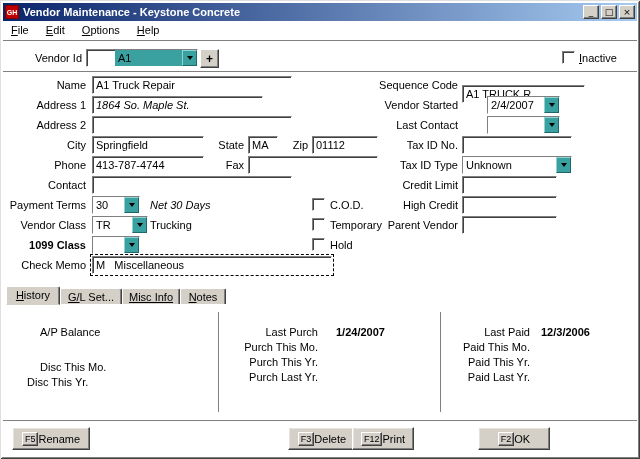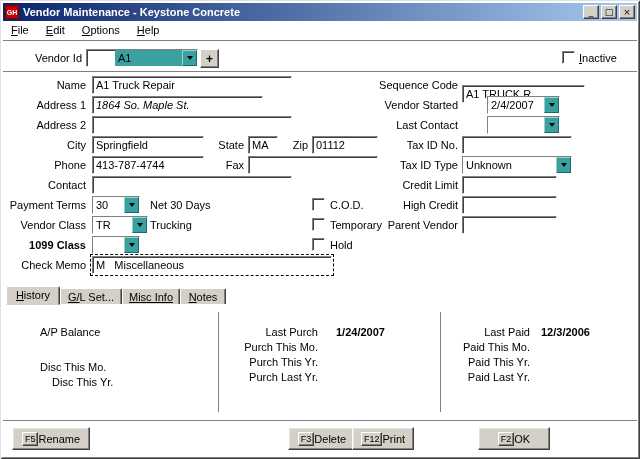--- a/index.html
+++ b/index.html
@@ -185,21 +185,21 @@
   <span class="lbl" style="left:2px; top:179px; width:84px;">Contact</span>
   <input class="fld" style="left: 92px; top: 176px; width: 200px;" value="">
 
   <span class="lbl" style="left:2px; top:199px; width:84px;">Payment Terms</span>
   <div class="combo" style="left:92px; top:196px; width:48px;">
     <input class="combo-text" value="30" style="">
     <span class="combo-btn">
         <i class="arrow-down"></i>
       </span>
   </div>
-  <span class="lbl-left" style="left:150px; top:199px;">Net 30 Days</span>
+  <span class="lbl-left" style="left:150px; top:199px;font-style:italic;">Net 30 Days</span>
 
   <span class="lbl" style="left:2px; top:219px; width:84px;">Vendor Class</span>
   <div class="combo" style="left:92px; top:216px; width:56px;">
     <input class="combo-text" value="TR" style="">
     <span class="combo-btn">
         <i class="arrow-down"></i>
       </span>
   </div>
   <span class="lbl-left" style="left:150px; top:219px;">Trucking</span>
 
@@ -264,21 +264,21 @@
   <div class="tab acc" style="left:60px; top:288px; width:62px; height:17px;">G/L Set...</div>
   <div class="tab acc" style="left:122px; top:288px; width:58px; height:17px;text-decoration:underline;">Misc Info</div>
   <div class="tab acc" style="left:180px; top:288px; width:46px; height:17px;">Notes</div>
   <div class="panel-top"></div>
 
   <div class="vdivider" style="left:218px;"></div>
   <div class="vdivider" style="left:440px;"></div>
 
   <span class="hline" style="left:40px; top:326px; position:absolute;">A/P Balance</span>
   <span class="hline" style="left:40px; top:361px; position:absolute;">Disc This Mo.</span>
-  <span class="hline" style="left:52px; top:376px; position:absolute;">Disc This Yr.</span>
+  <span class="hline" style="left:27px; top:376px; position:absolute;">Disc This Yr.</span>
 
   <span class="lbl" style="left:230px; top:326px; width:88px;">Last Purch</span>
   <span class="hline val" style="left:336px; top:326px; position:absolute;">1/24/2007</span>
   <span class="lbl" style="left:230px; top:341px; width:88px;">Purch This Mo.</span>
   <span class="lbl" style="left:230px; top:356px; width:88px;">Purch This Yr.</span>
   <span class="lbl" style="left:230px; top:371px; width:88px;">Purch Last Yr.</span>
 
   <span class="lbl" style="left:444px; top:326px; width:86px;">Last Paid</span>
   <span class="hline val" style="left:541px; top:326px; position:absolute;">12/3/2006</span>
   <span class="lbl" style="left:444px; top:341px; width:86px;">Paid This Mo.</span>

